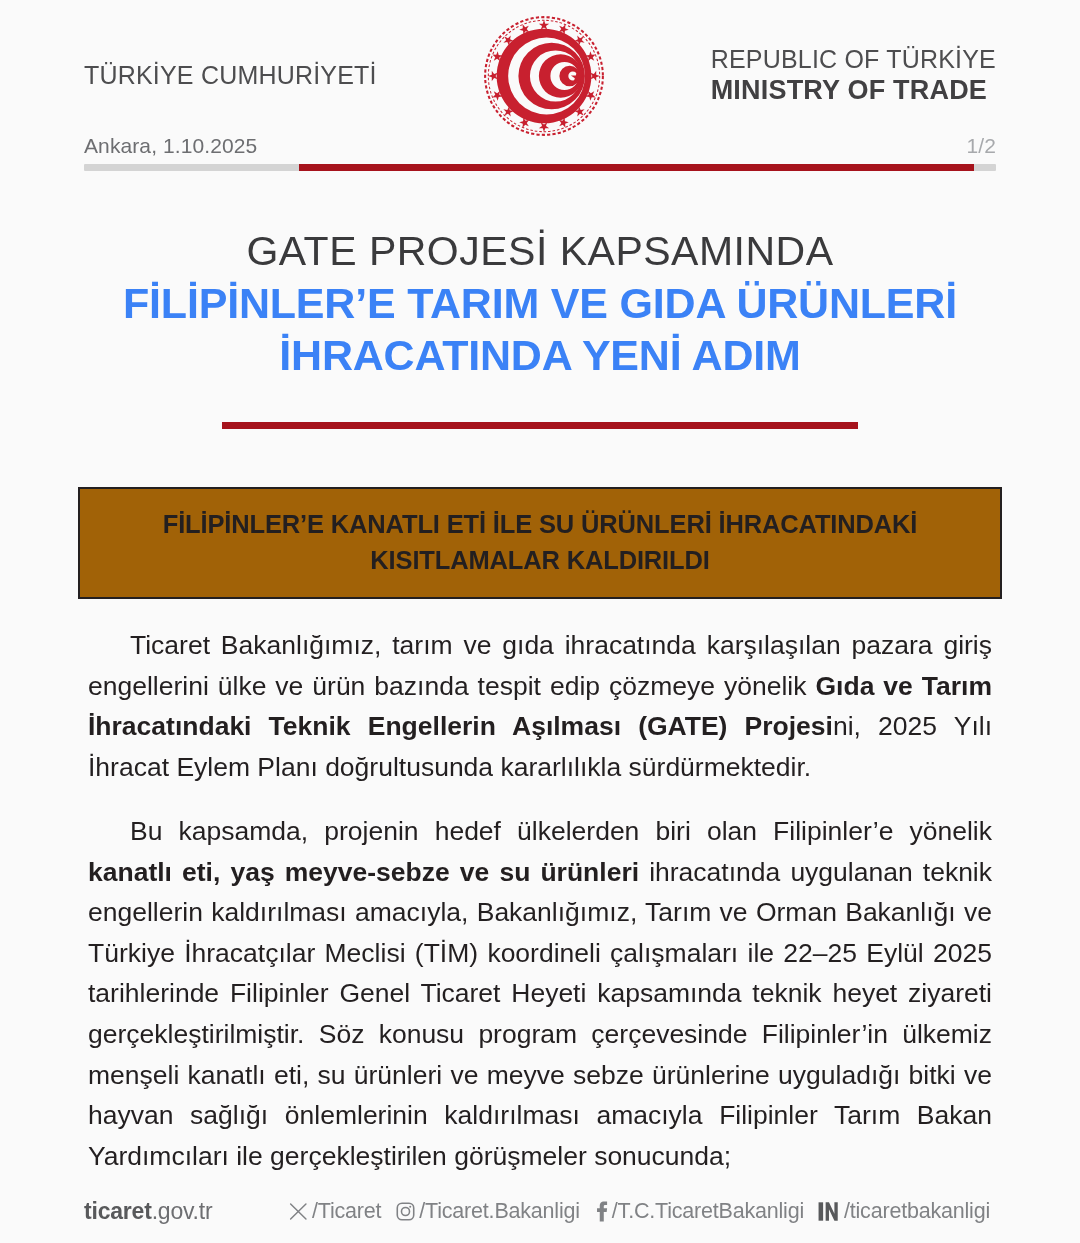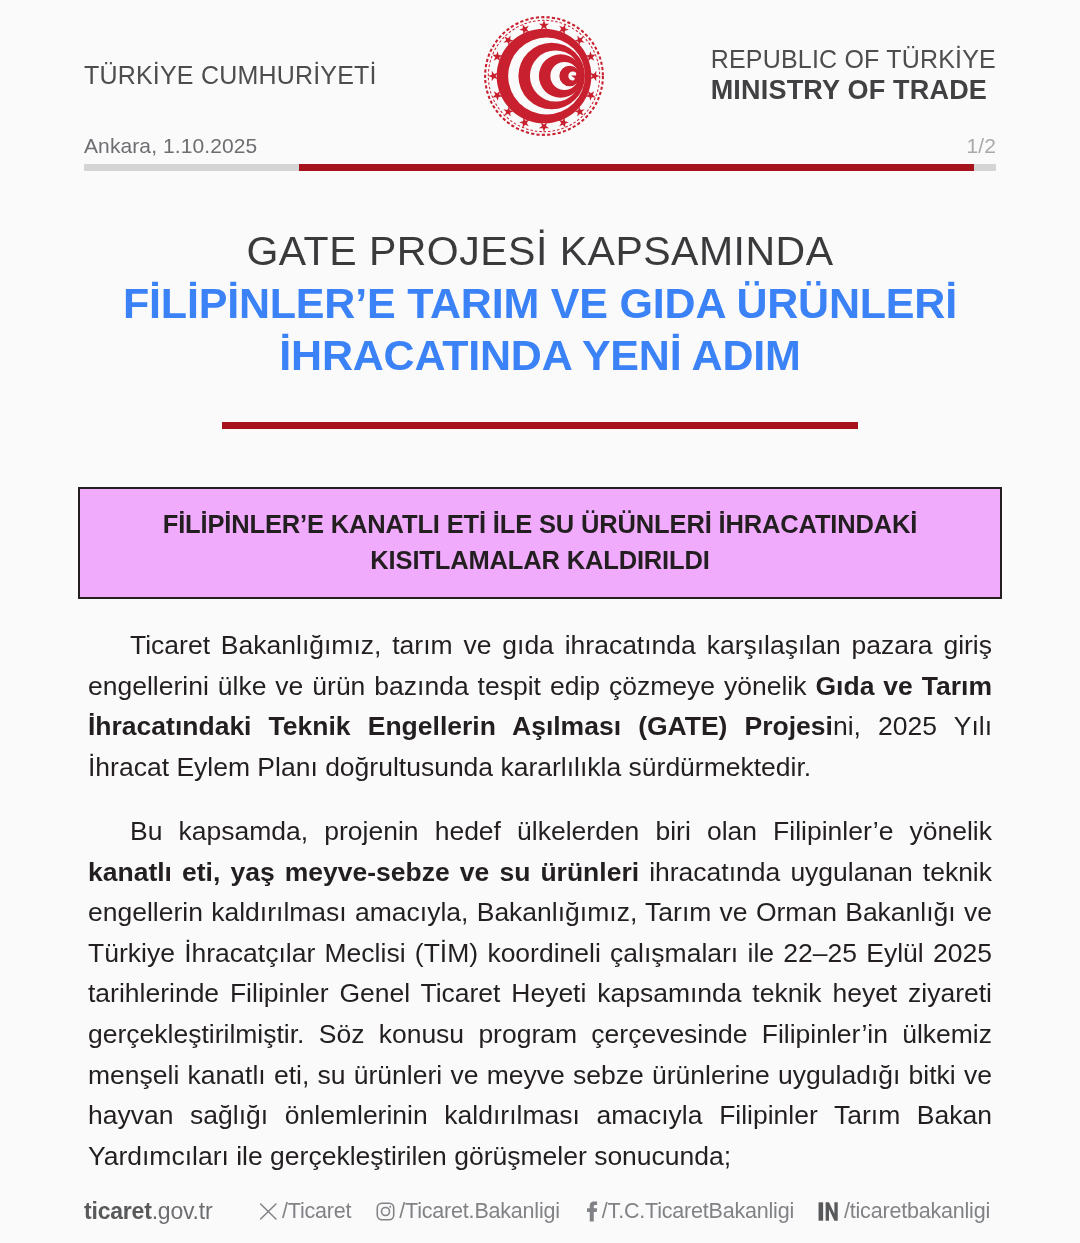--- a/index.html
+++ b/index.html
@@ -54,21 +54,21 @@
   .title-rule{
     width:636px;height:7px;background:#a6131c;margin:40px auto 0 auto;
   }
 
   
   .boxed{
     margin:58px 78px 0 78px;
     border:2px solid #231f20;
     padding:17px 26px 19px 26px;
     text-align:center;
-    background:#f0abfc;
+    background:#a16207;
   }
   .boxed .bl{
     display:block;
     font-size:25.5px;font-weight:800;letter-spacing:-.15px;line-height:1.42;
     color:#231f20;
   }
 
   
   .body{margin:26px 88px 0 88px;}
   .para{
@@ -80,21 +80,21 @@
 
   
   .footer{
     position:absolute;left:0;right:0;bottom:18px;
     display:flex;align-items:center;
     padding:0 84px;box-sizing:border-box;
   }
   .brand{font-size:23px;color:#6d6e71;letter-spacing:-.2px;white-space:nowrap;}
   .brand b{font-weight:800;color:#58595b;}
   .socials{
-    display:flex;align-items:center;gap:24px;margin-left:auto;margin-right:6px;
+    display:flex;align-items:center;gap:14px;margin-left:auto;margin-right:6px;
   }
   .soc{display:flex;align-items:center;gap:3px;font-size:21.5px;color:#808285;white-space:nowrap;}
   .soc svg{display:block;}
   .soc .handle{letter-spacing:-.2px;}
 </style>
 </head>
 <body>
 
 <div class="page">
 

